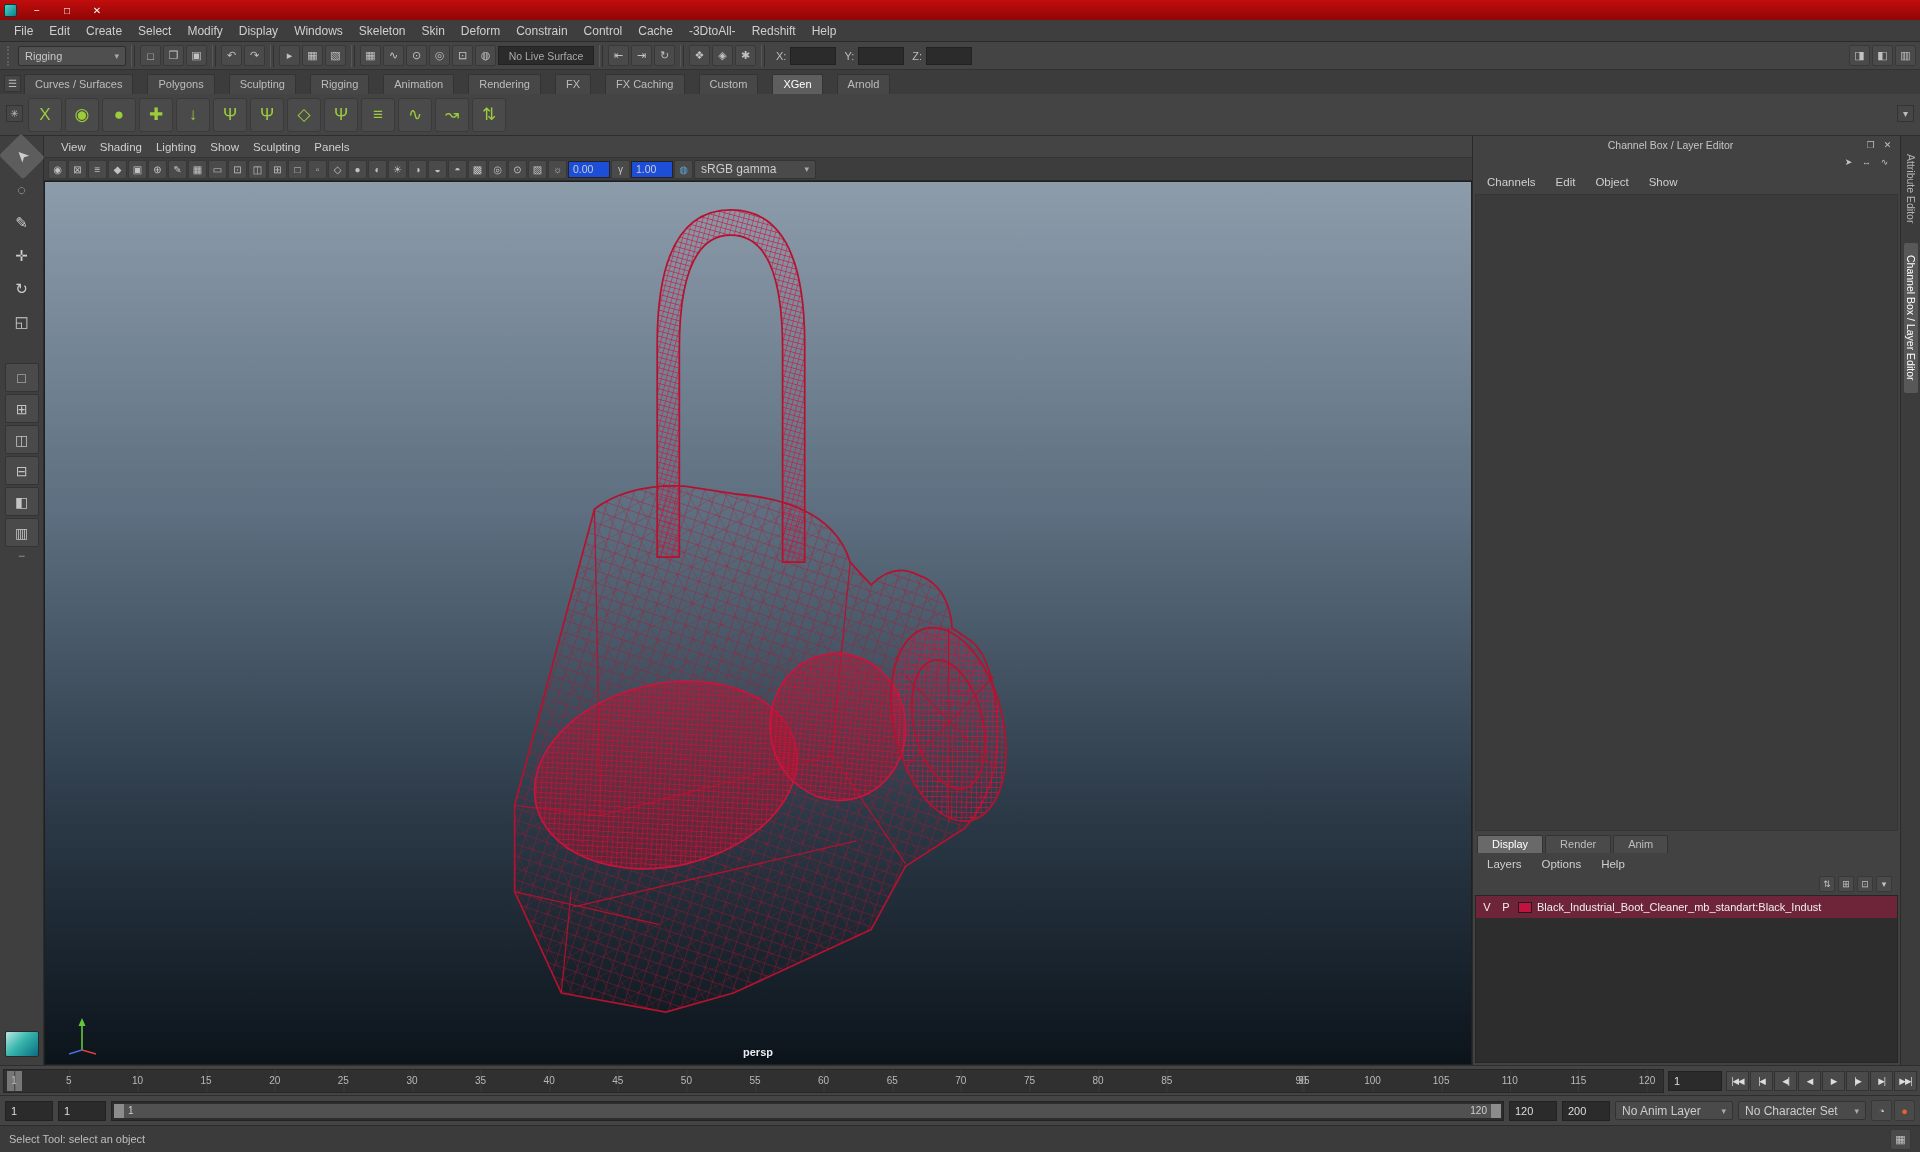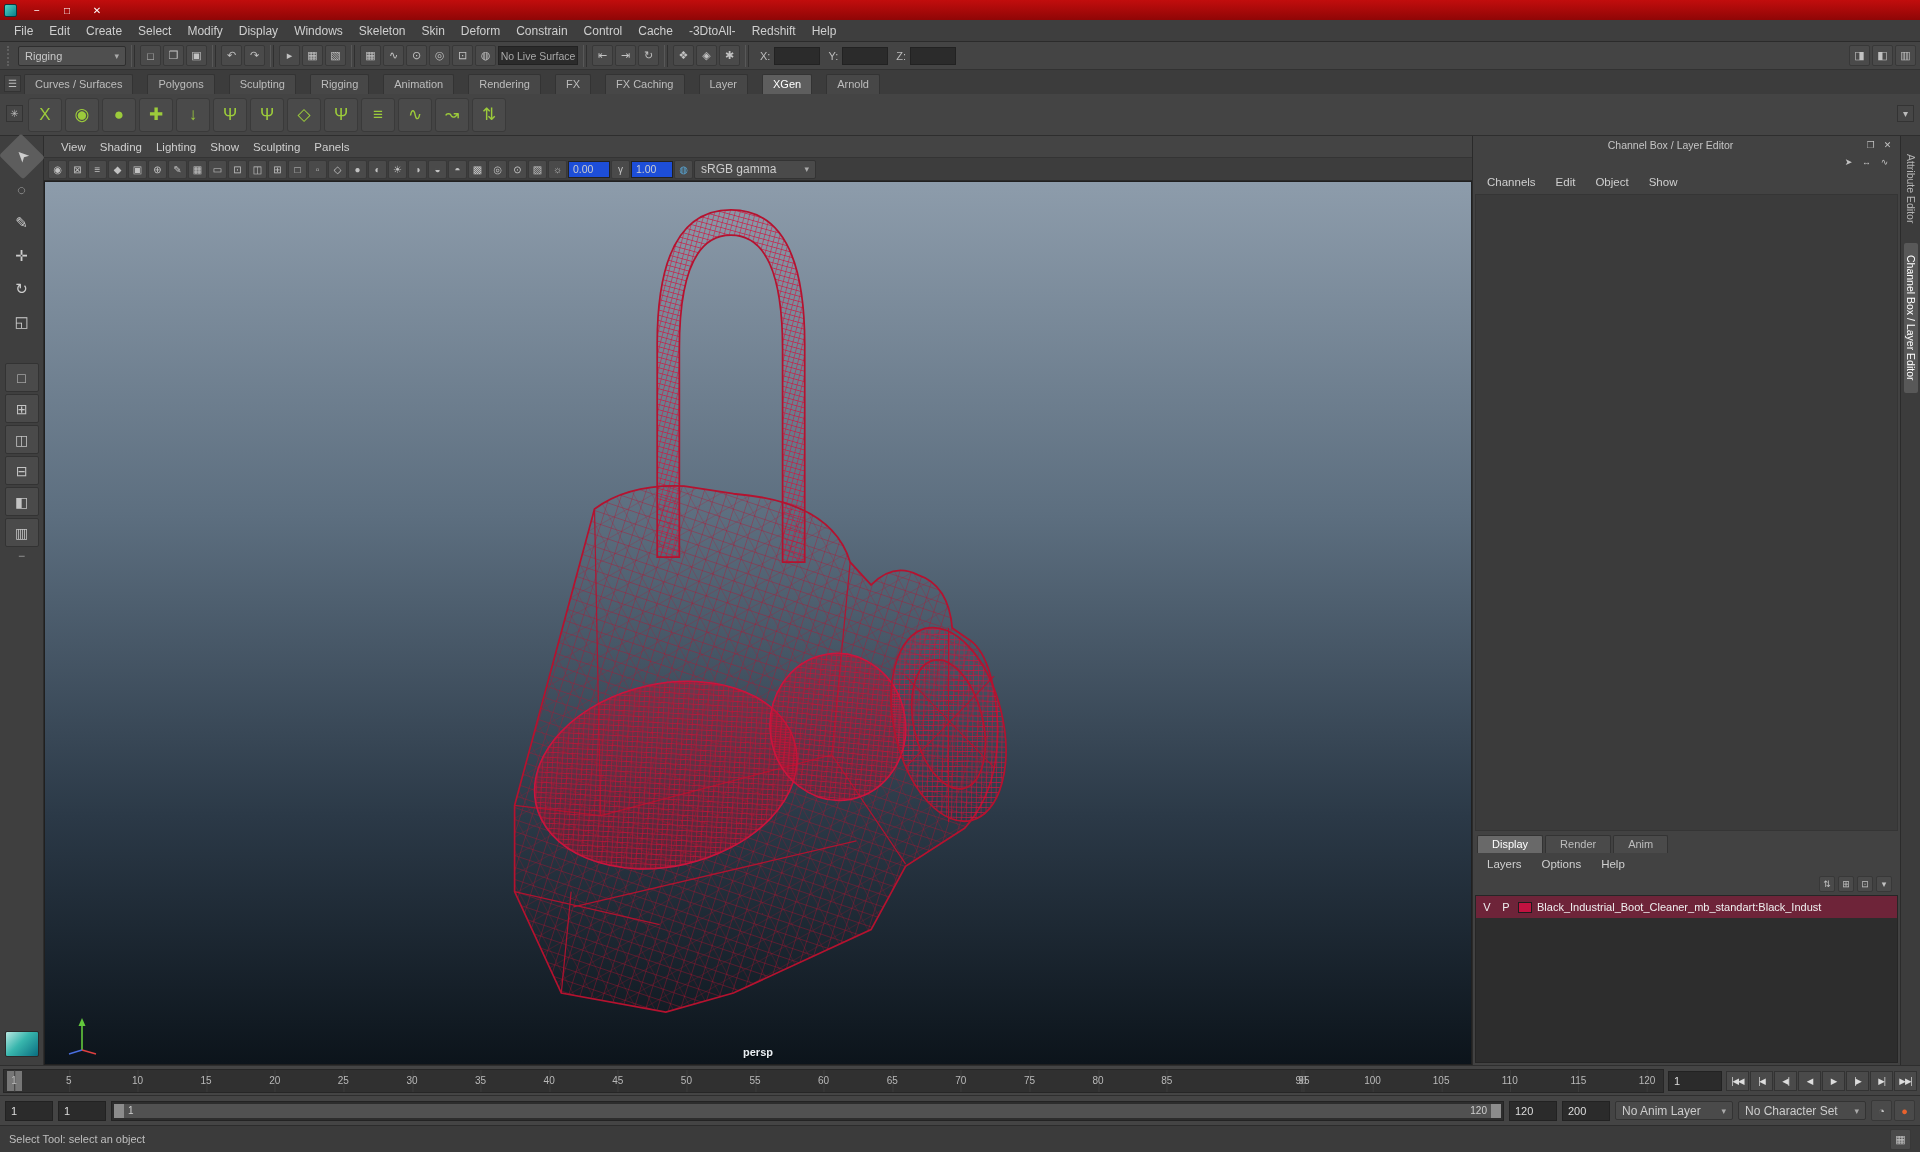--- a/index.html
+++ b/index.html
@@ -26,21 +26,21 @@
   .statusline { height:28px; background:#444; border-bottom:1px solid #323232;
                 display:flex; align-items:center; gap:2px; padding:0 4px; }
   .grip { width:6px; height:20px; border-left:2px dotted #5f5f5f; margin:0 3px; }
   .sep  { width:4px; height:22px; border-left:1px solid #585858; border-right:1px solid #303030; margin:0 3px; }
   .menuset { width:108px; height:20px; background:#4f4f4f; border:1px solid #2e2e2e; border-radius:2px;
              display:flex; align-items:center; padding:0 6px; font-size:11px; }
   .menuset::after, .dd::after { content:"▾"; margin-left:auto; font-size:9px; color:#aaa; }
   .igroup { display:flex; gap:2px; }
   .icon { width:21px; height:21px; background:#4a4a4a; border:1px solid #383838; border-radius:2px;
           display:inline-flex; align-items:center; justify-content:center; font-size:11px; color:#c2c2c2; }
-  .live-field { width:80px; height:19px; background:#2b2b2b; border:1px solid #222; color:#a9a9a9;
+  .live-field { width:96px; height:19px; background:#2b2b2b; border:1px solid #222; color:#a9a9a9;
                 font-size:10.5px; display:flex; align-items:center; justify-content:center; }
   .coord-label { font-size:11px; color:#bdbdbd; margin:0 2px 0 6px; }
   .coord-input { width:46px; height:18px; background:#2b2b2b; border:1px solid #222; color:#ddd;
                  font-size:11px; padding:0 3px; font-family:inherit; }
   .flexspacer { flex:1; }
 
   
   .shelf-tabs { height:24px; background:#3c3c3c; display:flex; align-items:flex-end; gap:1px; padding:0 2px; }
   .mini-icon { width:17px; height:17px; font-size:10px; background:#464646; border:1px solid #333;
                display:inline-flex; align-items:center; justify-content:center; color:#bbb; margin:0 2px 2px 2px; }
@@ -252,21 +252,21 @@
     <span class="mini-icon">☰</span>
     <span style="display:flex;gap:14px;align-items:flex-end">
         <span class="shelf-tab">Curves / Surfaces</span>
         <span class="shelf-tab">Polygons</span>
         <span class="shelf-tab">Sculpting</span>
         <span class="shelf-tab">Rigging</span>
         <span class="shelf-tab">Animation</span>
         <span class="shelf-tab">Rendering</span>
         <span class="shelf-tab">FX</span>
         <span class="shelf-tab">FX Caching</span>
-        <span class="shelf-tab">Layer</span>
+        <span class="shelf-tab">Custom</span>
         <span class="shelf-tab active">XGen</span>
         <span class="shelf-tab">Arnold</span>
       </span>
   </div>
 
   <div class="shelf">
     <span class="mini-icon">✳</span>
     <span style="display:flex;gap:3px">
         <span class="shelf-icon">X</span>
         <span class="shelf-icon">◉</span>

